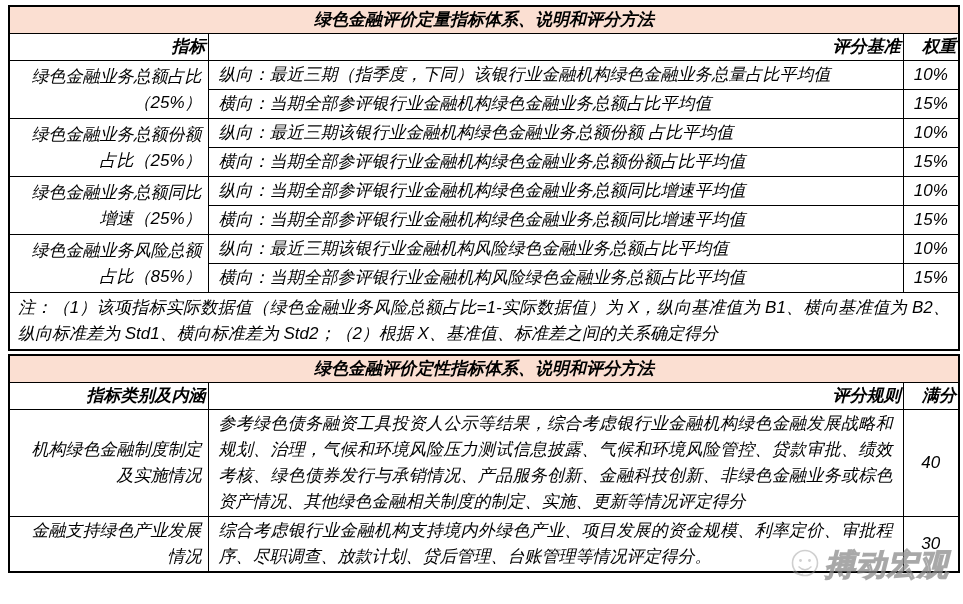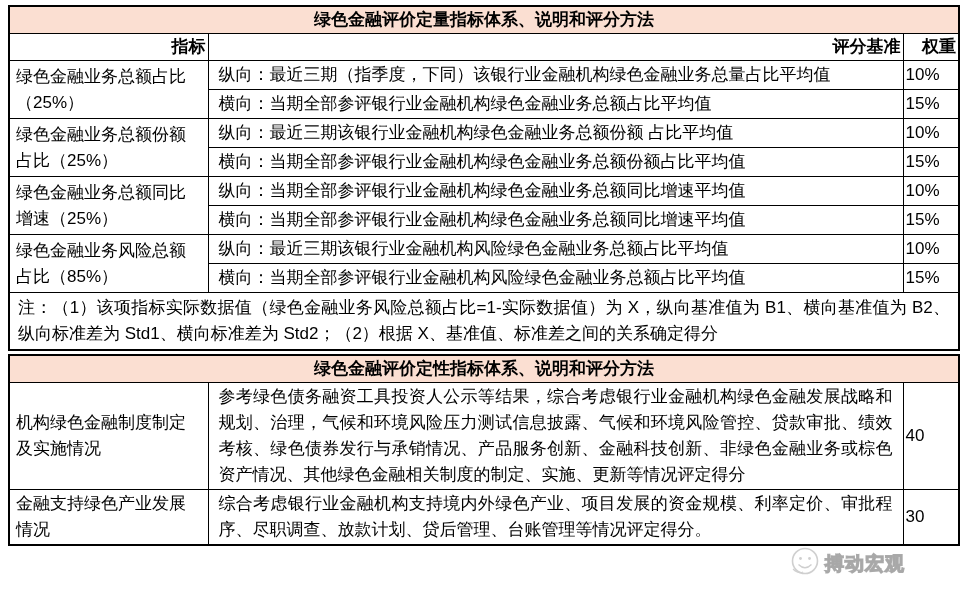--- a/index.html
+++ b/index.html
@@ -4,20 +4,21 @@
 <style>
   html, body { margin: 0; padding: 0; background: #ffffff; }
   body { font-family: "Liberation Sans", "DejaVu Sans", sans-serif; color: #000; }
   .page {
     position: relative;
     width: 963px; height: 604px;
     box-sizing: border-box;
     padding: 5px 0 0 8px;
     overflow: hidden;
     background: #fff;
+    font-style: italic;
   }
   table {
     border-collapse: collapse;
     width: 950px;
     table-layout: fixed;
     border: 2px solid #000;
   }
   #qualitative-table { margin-top: 3px; }
   th, td {
     border: 1px solid #000;
@@ -29,43 +30,43 @@
     overflow: hidden;
   }
   .band td {
     background: #FBDFD2;
     font-weight: bold;
     text-align: center;
     height: 27px;
     padding: 0;
   }
   th { font-weight: bold; text-align: right; height: 27px; padding: 0 2px; }
-  td.c1 { text-align: left; padding: 1px 6px; }
+  td.c1 { text-align: right; padding: 1px 6px; }
   td.c2 { text-align: justify; padding: 1px 10px; }
-  td.c3 { padding: 1px 2px; }
+  td.c3 { text-align: center; padding: 1px 2px; }
   tr.subrow td { height: 28px; }
   td.note {
     text-align: justify;
     padding: 2px 8px;
     height: 52px;
     line-height: 26px;
   }
   
   .watermark {
     position: absolute;
     left: 788px; top: 545px;
     display: flex;
     align-items: center;
     gap: 3px;
     pointer-events: none;
     opacity: 0.85;
   }
   .watermark-logo { opacity: 0.55; flex: 0 0 auto; }
   .watermark-text {
-    font-size: 19px;
+    font-size: 30px;
     font-weight: bold;
     letter-spacing: 1px;
     white-space: nowrap;
     color: rgba(160,160,160,0.28);
     -webkit-text-stroke: 1.2px rgba(140,140,140,0.85);
   }
 </style>
 </head>
 <body>
 
@@ -136,20 +137,25 @@
   <table id="qualitative-table">
     <colgroup>
         <col style="width:199px">
         <col style="width:695px">
         <col style="width:56px">
       </colgroup>
     <tbody>
       <tr class="band">
         <td colspan="3">绿色金融评价定性指标体系、说明和评分方法</td>
       </tr>
+      <tr>
+        <th>指标类别及内涵</th>
+        <th>评分规则</th>
+        <th>满分</th>
+      </tr>
 
       <tr style="height:102px">
         <td class="c1">机构绿色金融制度制定及实施情况</td>
         <td class="c2">参考绿色债务融资工具投资人公示等结果，综合考虑银行业金融机构绿色金融发展战略和规划、治理，气候和环境风险压力测试信息披露、气候和环境风险管控、贷款审批、绩效考核、绿色债券发行与承销情况、产品服务创新、金融科技创新、非绿色金融业务或棕色资产情况、其他绿色金融相关制度的制定、实施、更新等情况评定得分</td>
         <td class="c3">40</td>
       </tr>
       <tr style="height:48px">
         <td class="c1">金融支持绿色产业发展情况</td>
         <td class="c2">综合考虑银行业金融机构支持境内外绿色产业、项目发展的资金规模、利率定价、审批程序、尽职调查、放款计划、贷后管理、台账管理等情况评定得分。</td>
         <td class="c3">30</td>

